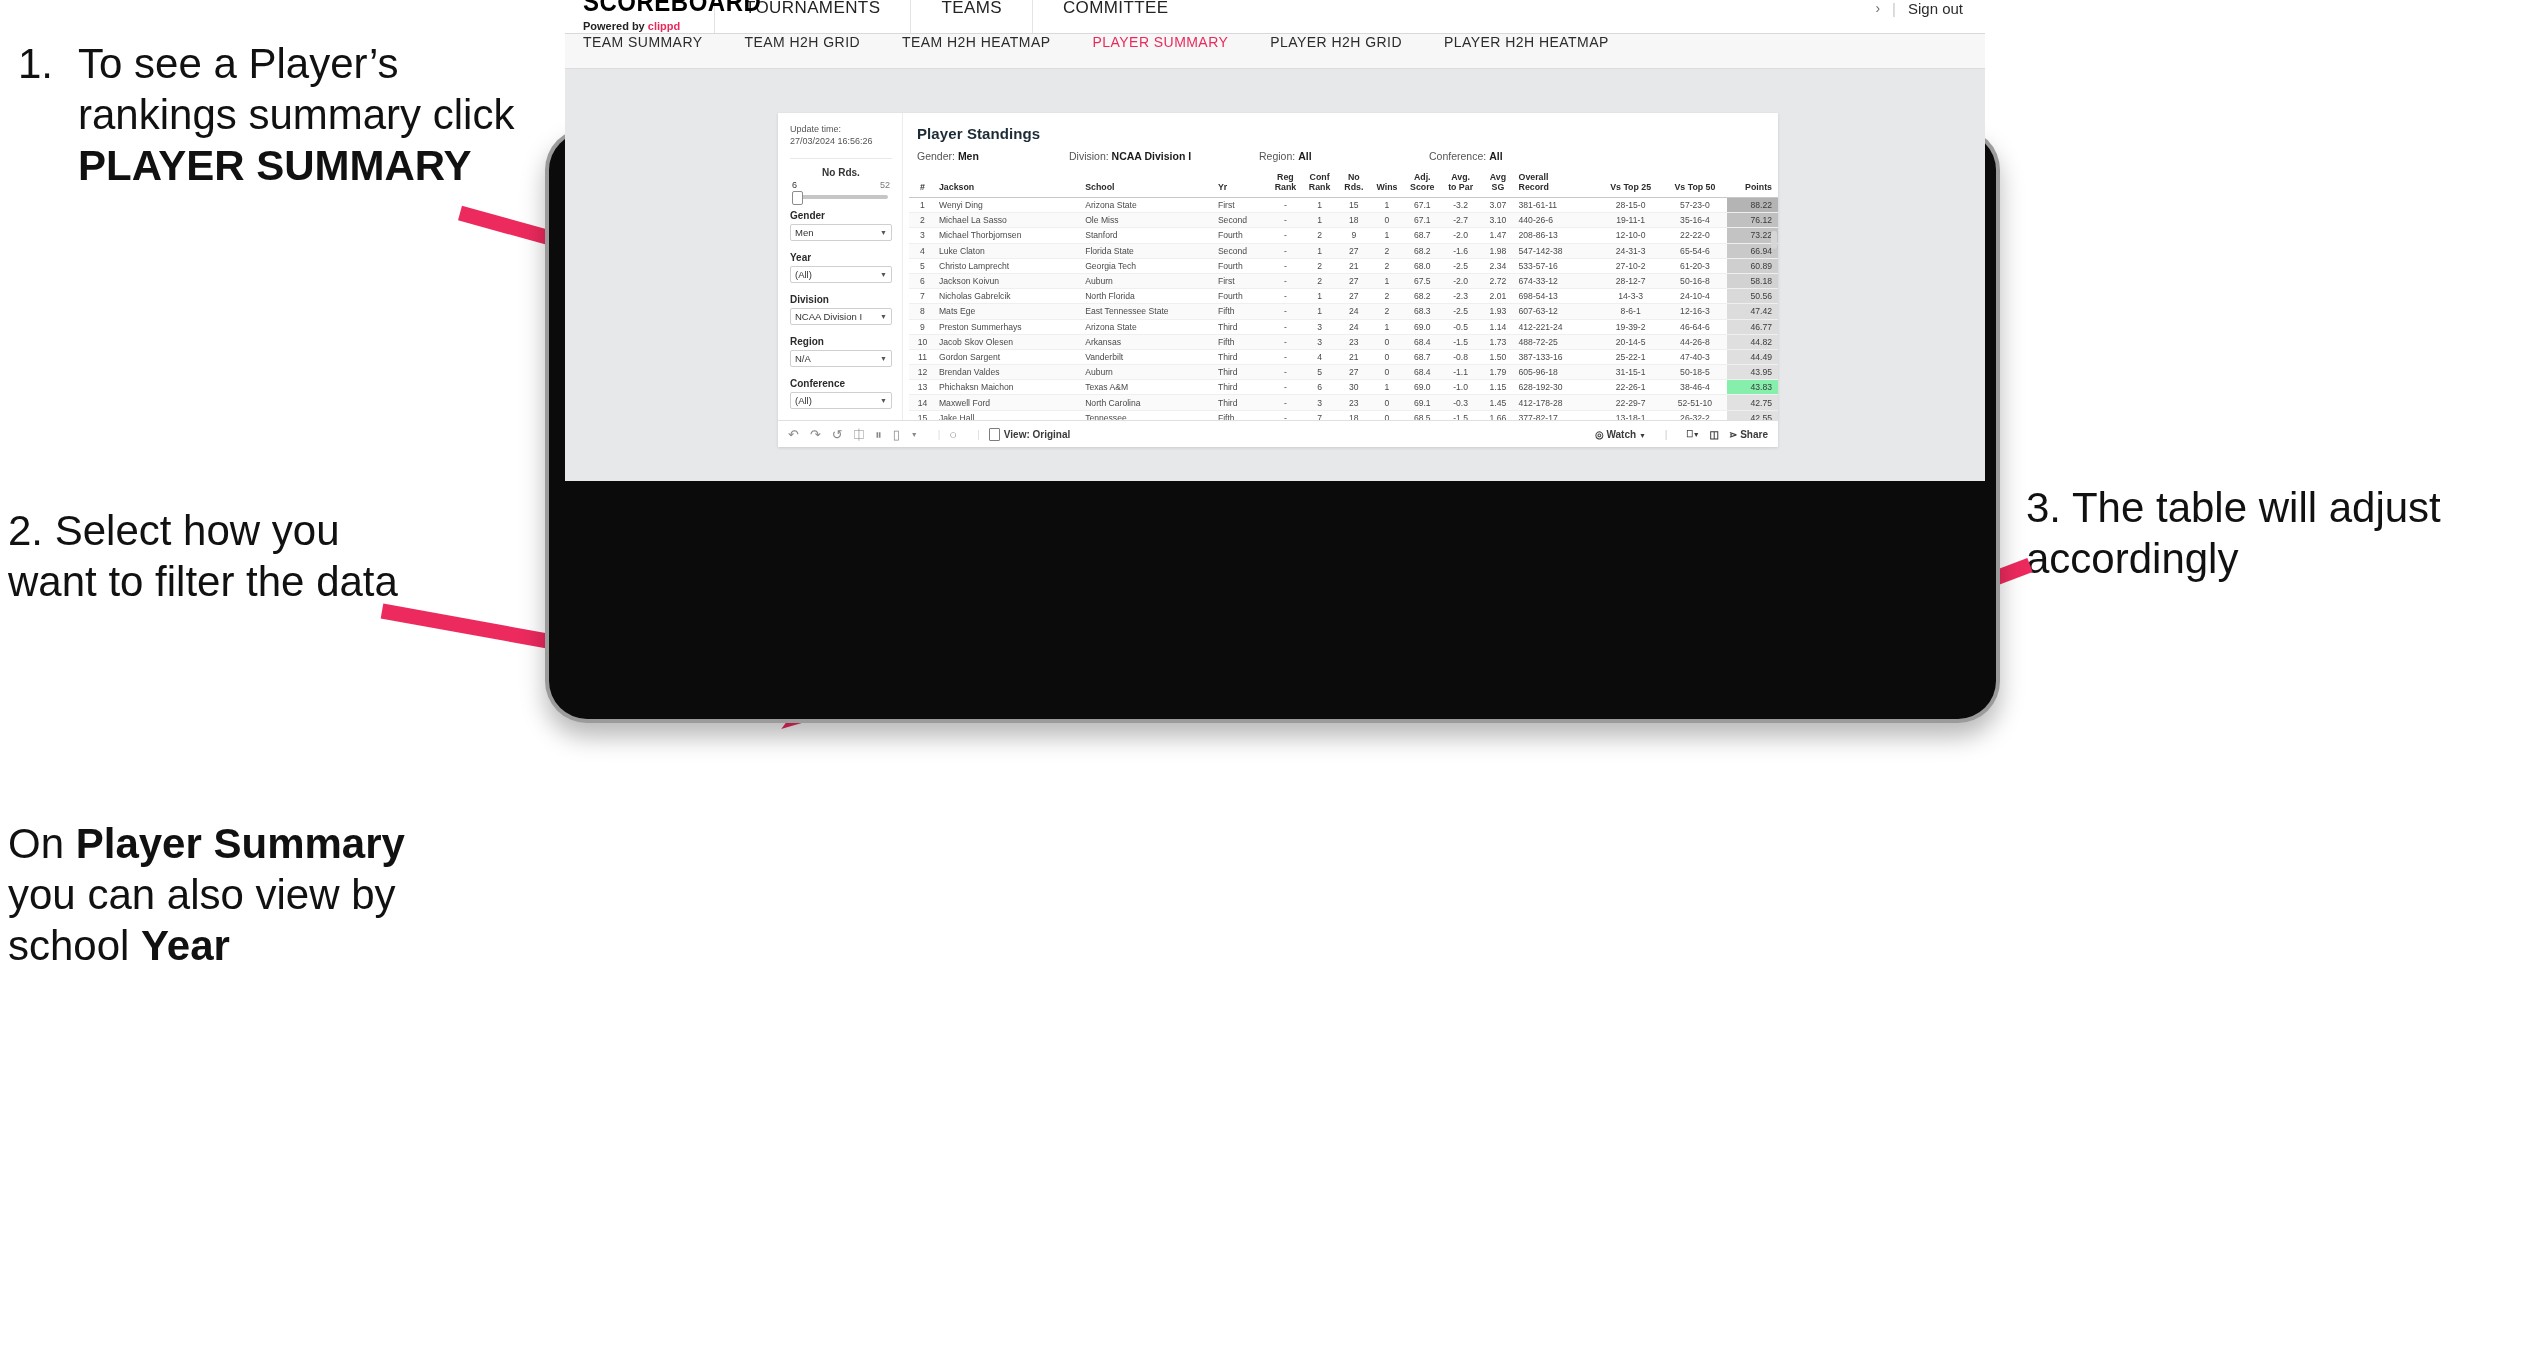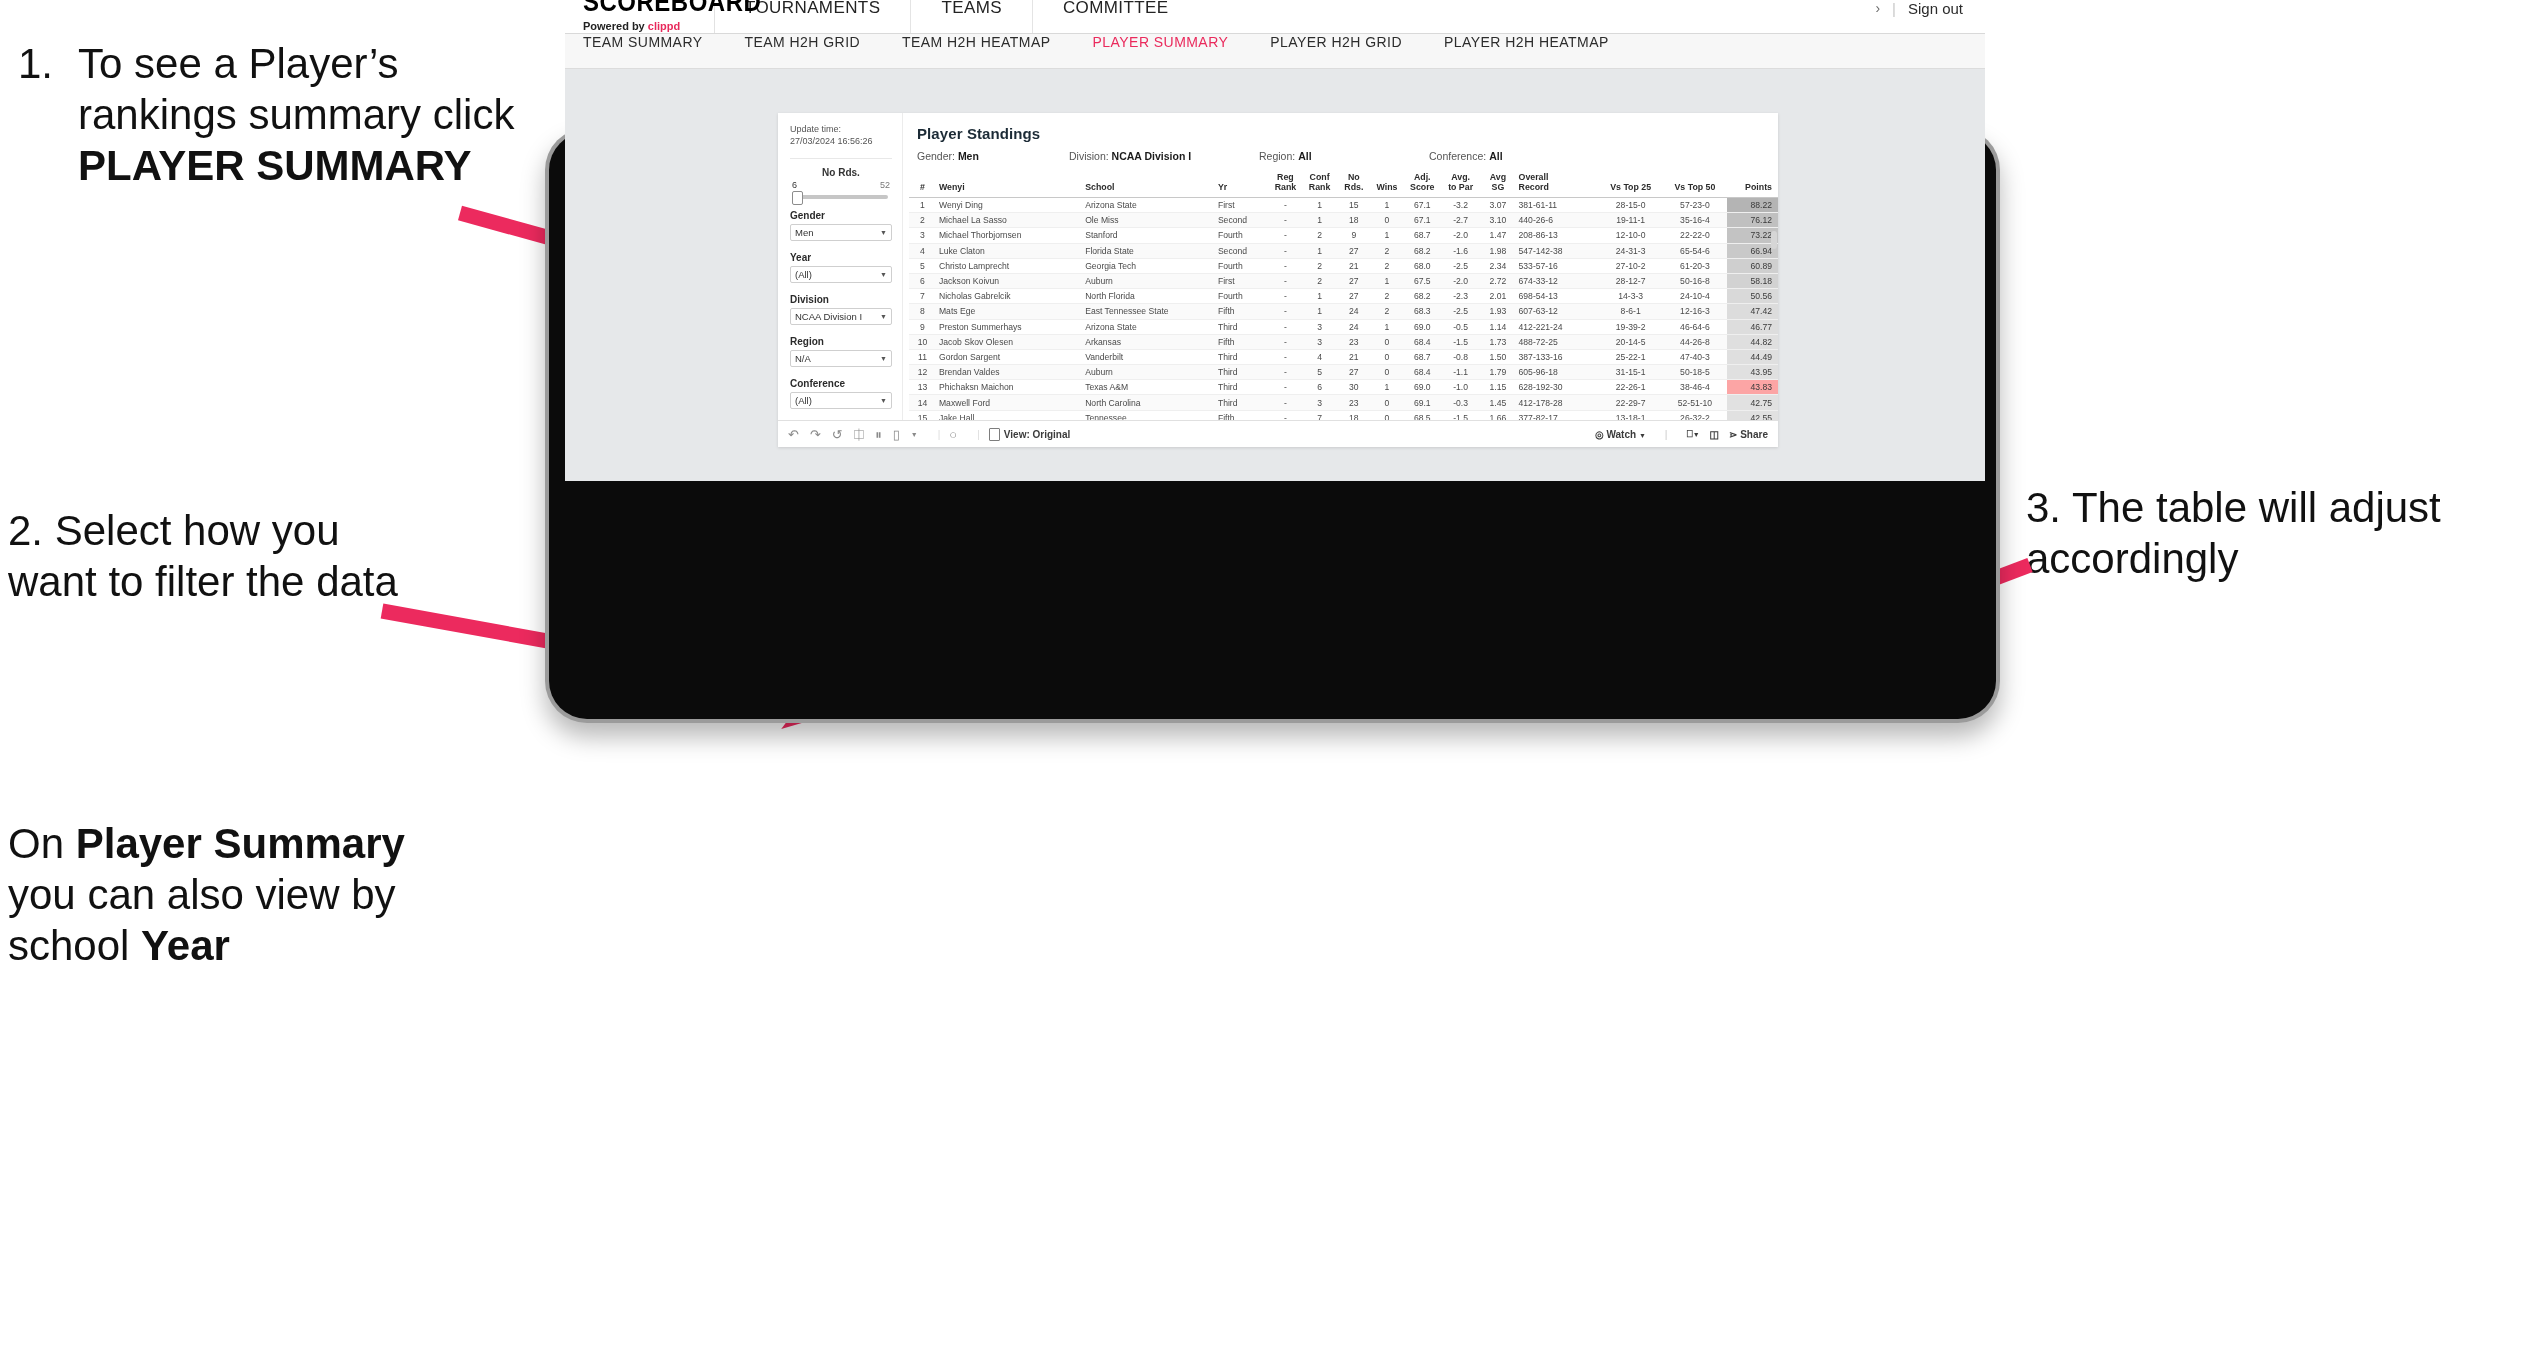--- a/index.html
+++ b/index.html
@@ -245,21 +245,21 @@
               <span>Conference:</span>
               <b>All</b>
             </span>
           </div>
 
           <div style="overflow:hidden;position:relative;flex:1;padding-left:6px;">
             <table>
               <thead>
                 <tr id="hrow">
                     <th class="c-rank num">#</th>
-                    <th class="c-player">Wenyi</th>
+                    <th class="c-player">Jackson</th>
                     <th class="c-school">School</th>
                     <th class="c-yr">Yr</th>
                     <th class="c-reg num">Reg<br>Rank</th>
                     <th class="c-conf num">Conf<br>Rank</th>
                     <th class="c-rds num">No<br>Rds.</th>
                     <th class="c-wins num">Wins</th>
                     <th class="c-adj num">Adj.<br>Score</th>
                     <th class="c-par num">Avg.<br>to Par</th>
                     <th class="c-sg num">Avg<br>SG</th>
                     <th class="c-rec">Overall<br>Record</th>
@@ -481,21 +481,21 @@
                     <td class="c-reg num">-</td>
                     <td class="c-conf num">6</td>
                     <td class="c-rds num">30</td>
                     <td class="c-wins num">1</td>
                     <td class="c-adj num">69.0</td>
                     <td class="c-par num">-1.0</td>
                     <td class="c-sg num">1.15</td>
                     <td class="c-rec">628-192-30</td>
                     <td class="c-t25 num">22-26-1</td>
                     <td class="c-t50 num">38-46-4</td>
-                    <td class="c-pts pts" style="background: #fca5a5;">43.83</td>
+                    <td class="c-pts pts" style="background: #86efac;">43.83</td>
                   </tr>
                   <tr>
                     <td class="c-rank num">14</td>
                     <td class="c-player">Maxwell Ford</td>
                     <td class="c-school">North Carolina</td>
                     <td class="c-yr">Third</td>
                     <td class="c-reg num">-</td>
                     <td class="c-conf num">3</td>
                     <td class="c-rds num">23</td>
                     <td class="c-wins num">0</td>

